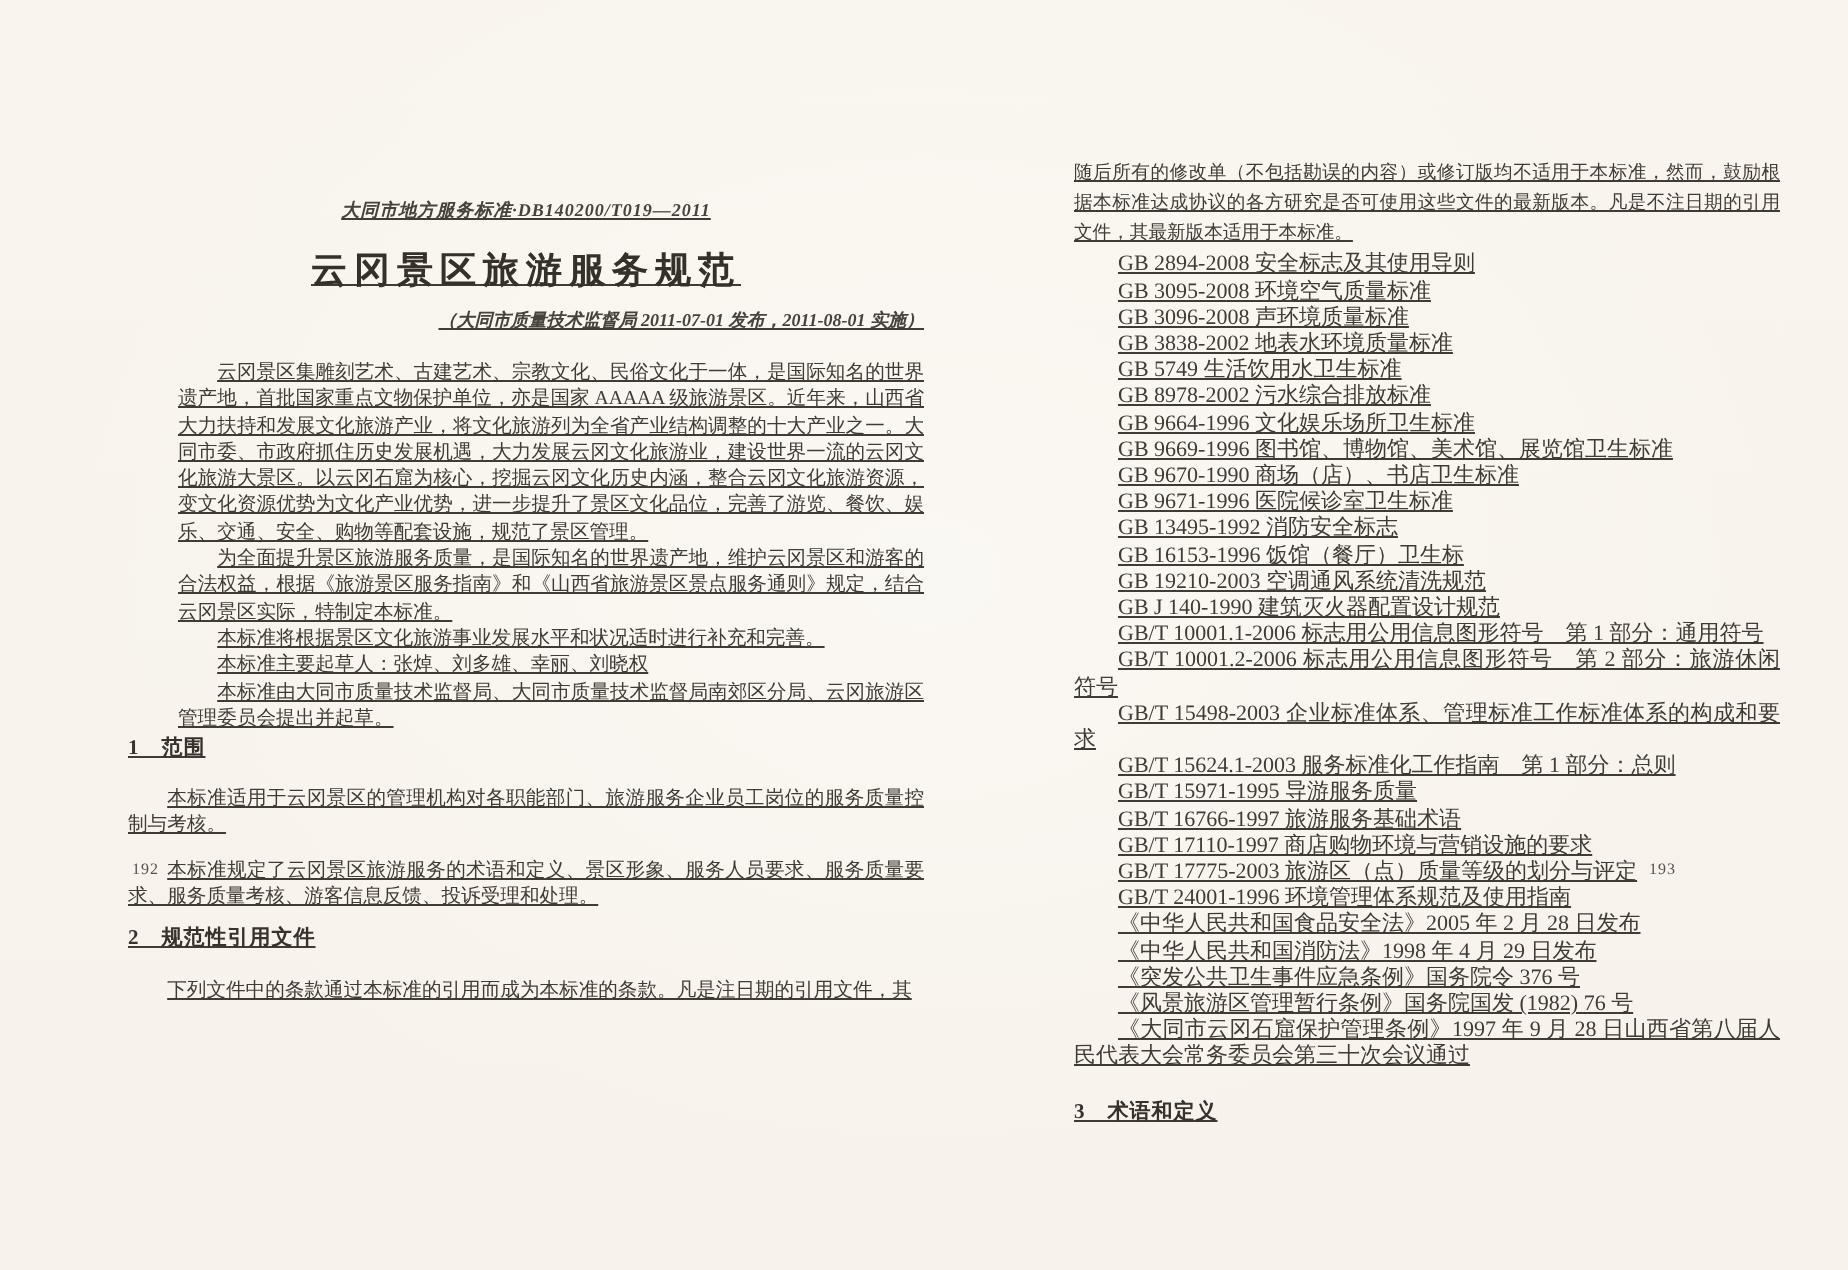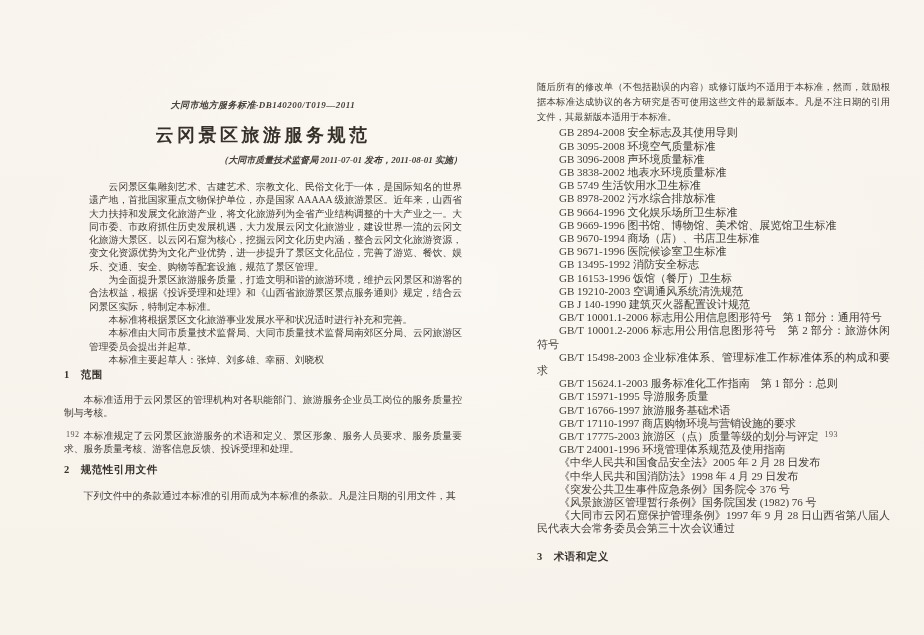--- a/index.html
+++ b/index.html
@@ -19,20 +19,21 @@
     position: absolute;
     inset: 0;
     background:
       radial-gradient(ellipse at 50% 45%, rgba(255,255,255,0.35), rgba(0,0,0,0.0) 70%),
       linear-gradient(#f9f5ee, #f7f2ea);
   }
   .page {
     position: absolute;
     top: 0;
     height: 479px;
+    text-decoration: underline;
   }
   .page-left  { left: 64px;  width: 398px; }
   .page-right { left: 537px; width: 353px; }
 
   .std-header {
     margin-top: 100px;
     text-align: center;
     font-size: 9px;
     line-height: 11px;
     font-style: italic;
@@ -125,24 +126,24 @@
   <div class="page page-left">
     <div class="std-header">大同市地方服务标准·DB140200/T019—2011</div>
 
     <h1 class="doc-title">云冈景区旅游服务规范</h1>
 
     <div class="doc-subtitle">（大同市质量技术监督局 2011-07-01 发布，2011-08-01 实施）</div>
 
 
     <div class="paras paras-foreword">
         <p class="para">云冈景区集雕刻艺术、古建艺术、宗教文化、民俗文化于一体，是国际知名的世界遗产地，首批国家重点文物保护单位，亦是国家 AAAAA 级旅游景区。近年来，山西省大力扶持和发展文化旅游产业，将文化旅游列为全省产业结构调整的十大产业之一。大同市委、市政府抓住历史发展机遇，大力发展云冈文化旅游业，建设世界一流的云冈文化旅游大景区。以云冈石窟为核心，挖掘云冈文化历史内涵，整合云冈文化旅游资源，变文化资源优势为文化产业优势，进一步提升了景区文化品位，完善了游览、餐饮、娱乐、交通、安全、购物等配套设施，规范了景区管理。</p>
-        <p class="para">为全面提升景区旅游服务质量，打造文明和谐的旅游环境，维护云冈景区和游客的合法权益，根据《投诉受理和处理》和《山西省旅游景区景点服务通则》规定，结合云冈景区实际，特制定本标准。</p>
+        <p class="para">为全面提升景区旅游服务质量，是国际知名的世界遗产地，维护云冈景区和游客的合法权益，根据《旅游景区服务指南》和《山西省旅游景区景点服务通则》规定，结合云冈景区实际，特制定本标准。</p>
         <p class="para">本标准将根据景区文化旅游事业发展水平和状况适时进行补充和完善。</p>
+        <p class="para">本标准主要起草人：张焯、刘多雄、幸丽、刘晓权</p>
         <p class="para">本标准由大同市质量技术监督局、大同市质量技术监督局南郊区分局、云冈旅游区管理委员会提出并起草。</p>
-        <p class="para">本标准主要起草人：张焯、刘多雄、幸丽、刘晓权</p>
       </div>
 
     <h3 class="sec-heading sec-heading-1">1　范围</h3>
 
     <div class="paras paras-s1">
         <p class="para">本标准适用于云冈景区的管理机构对各职能部门、旅游服务企业员工岗位的服务质量控制与考核。</p>
         <p class="para">本标准规定了云冈景区旅游服务的术语和定义、景区形象、服务人员要求、服务质量要求、服务质量考核、游客信息反馈、投诉受理和处理。</p>
       </div>
 
     <h3 class="sec-heading sec-heading-2">2　规范性引用文件</h3>
@@ -159,21 +160,21 @@
 
     <div class="refs">
         <p class="ref-item">GB 2894-2008 安全标志及其使用导则</p>
         <p class="ref-item">GB 3095-2008 环境空气质量标准</p>
         <p class="ref-item">GB 3096-2008 声环境质量标准</p>
         <p class="ref-item">GB 3838-2002 地表水环境质量标准</p>
         <p class="ref-item">GB 5749 生活饮用水卫生标准</p>
         <p class="ref-item">GB 8978-2002 污水综合排放标准</p>
         <p class="ref-item">GB 9664-1996 文化娱乐场所卫生标准</p>
         <p class="ref-item">GB 9669-1996 图书馆、博物馆、美术馆、展览馆卫生标准</p>
-        <p class="ref-item">GB 9670-1994 商场（店）、书店卫生标准</p>
+        <p class="ref-item">GB 9670-1990 商场（店）、书店卫生标准</p>
         <p class="ref-item">GB 9671-1996 医院候诊室卫生标准</p>
         <p class="ref-item">GB 13495-1992 消防安全标志</p>
         <p class="ref-item">GB 16153-1996 饭馆（餐厅）卫生标</p>
         <p class="ref-item">GB 19210-2003 空调通风系统清洗规范</p>
         <p class="ref-item">GB J 140-1990 建筑灭火器配置设计规范</p>
         <p class="ref-item">GB/T 10001.1-2006 标志用公用信息图形符号　第 1 部分：通用符号</p>
         <p class="ref-item">GB/T 10001.2-2006 标志用公用信息图形符号　第 2 部分：旅游休闲符号</p>
         <p class="ref-item">GB/T 15498-2003 企业标准体系、管理标准工作标准体系的构成和要求</p>
         <p class="ref-item">GB/T 15624.1-2003 服务标准化工作指南　第 1 部分：总则</p>
         <p class="ref-item">GB/T 15971-1995 导游服务质量</p>

